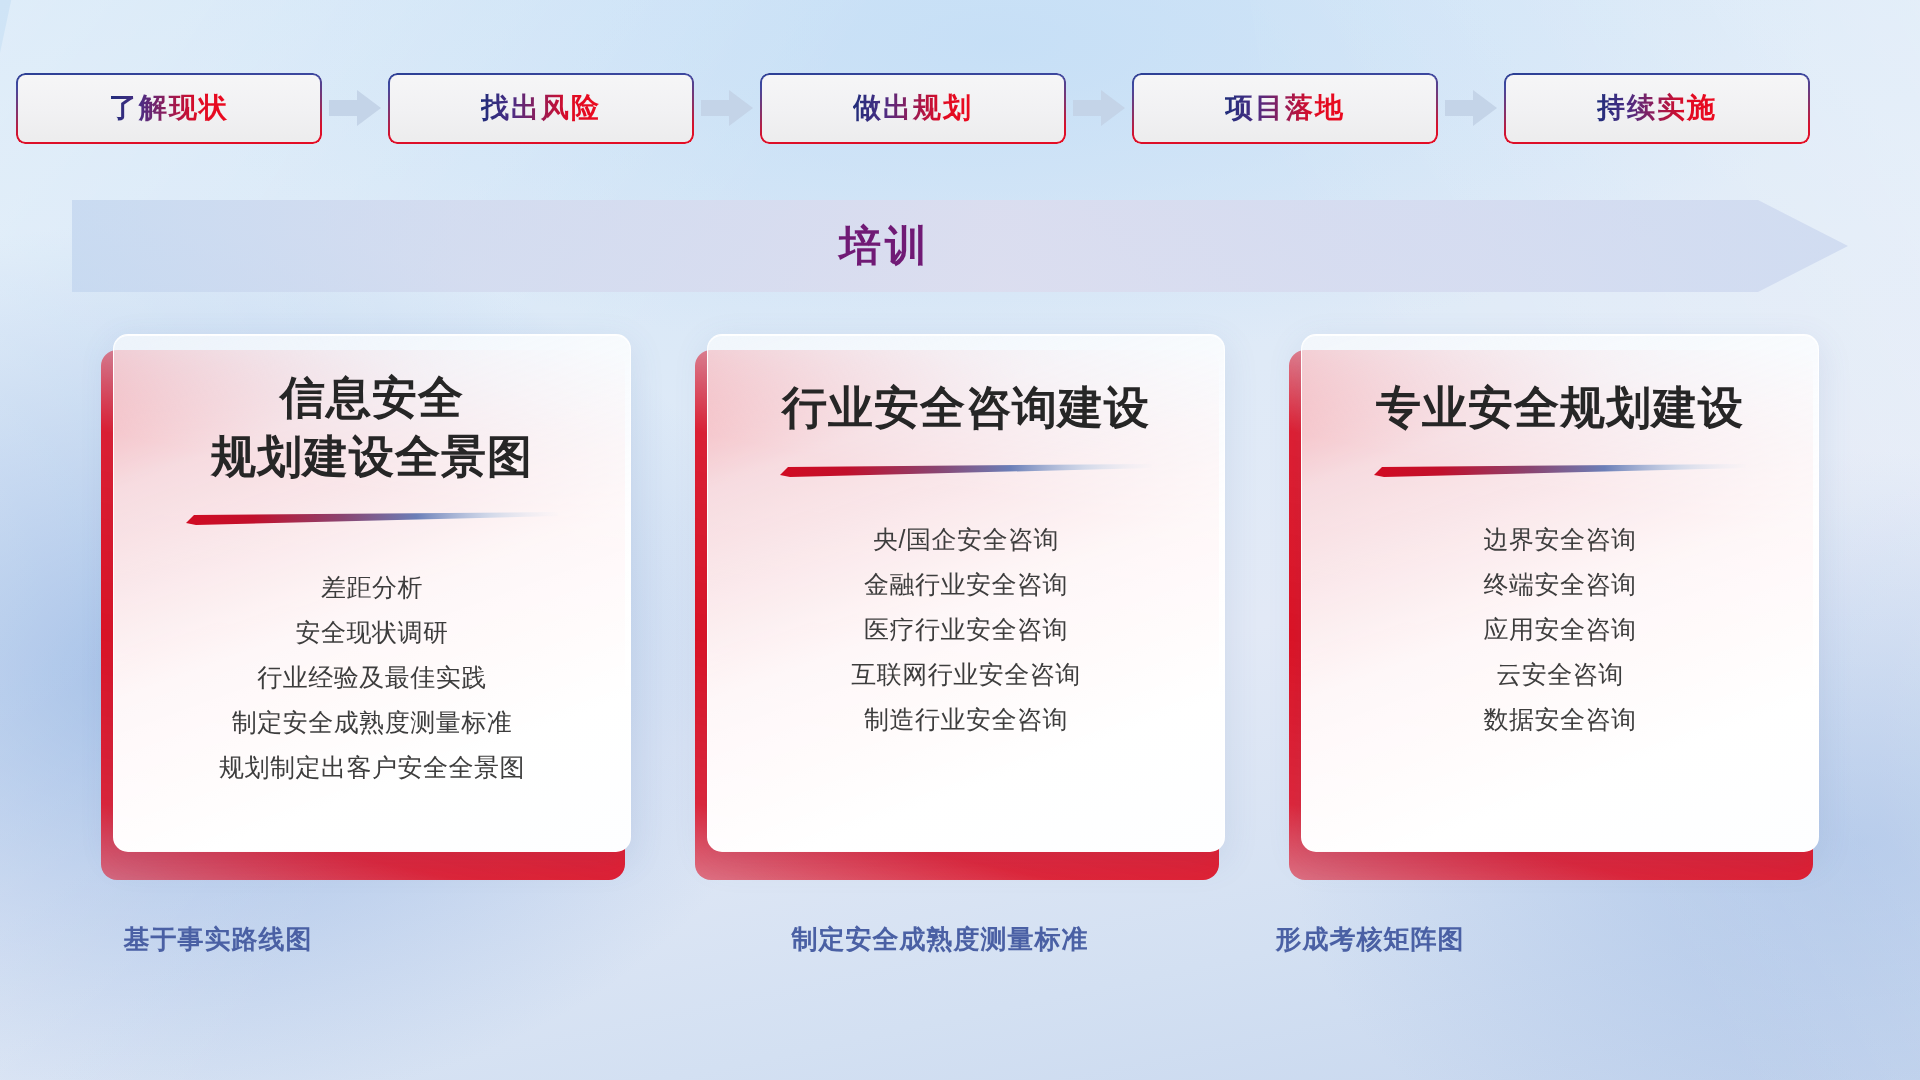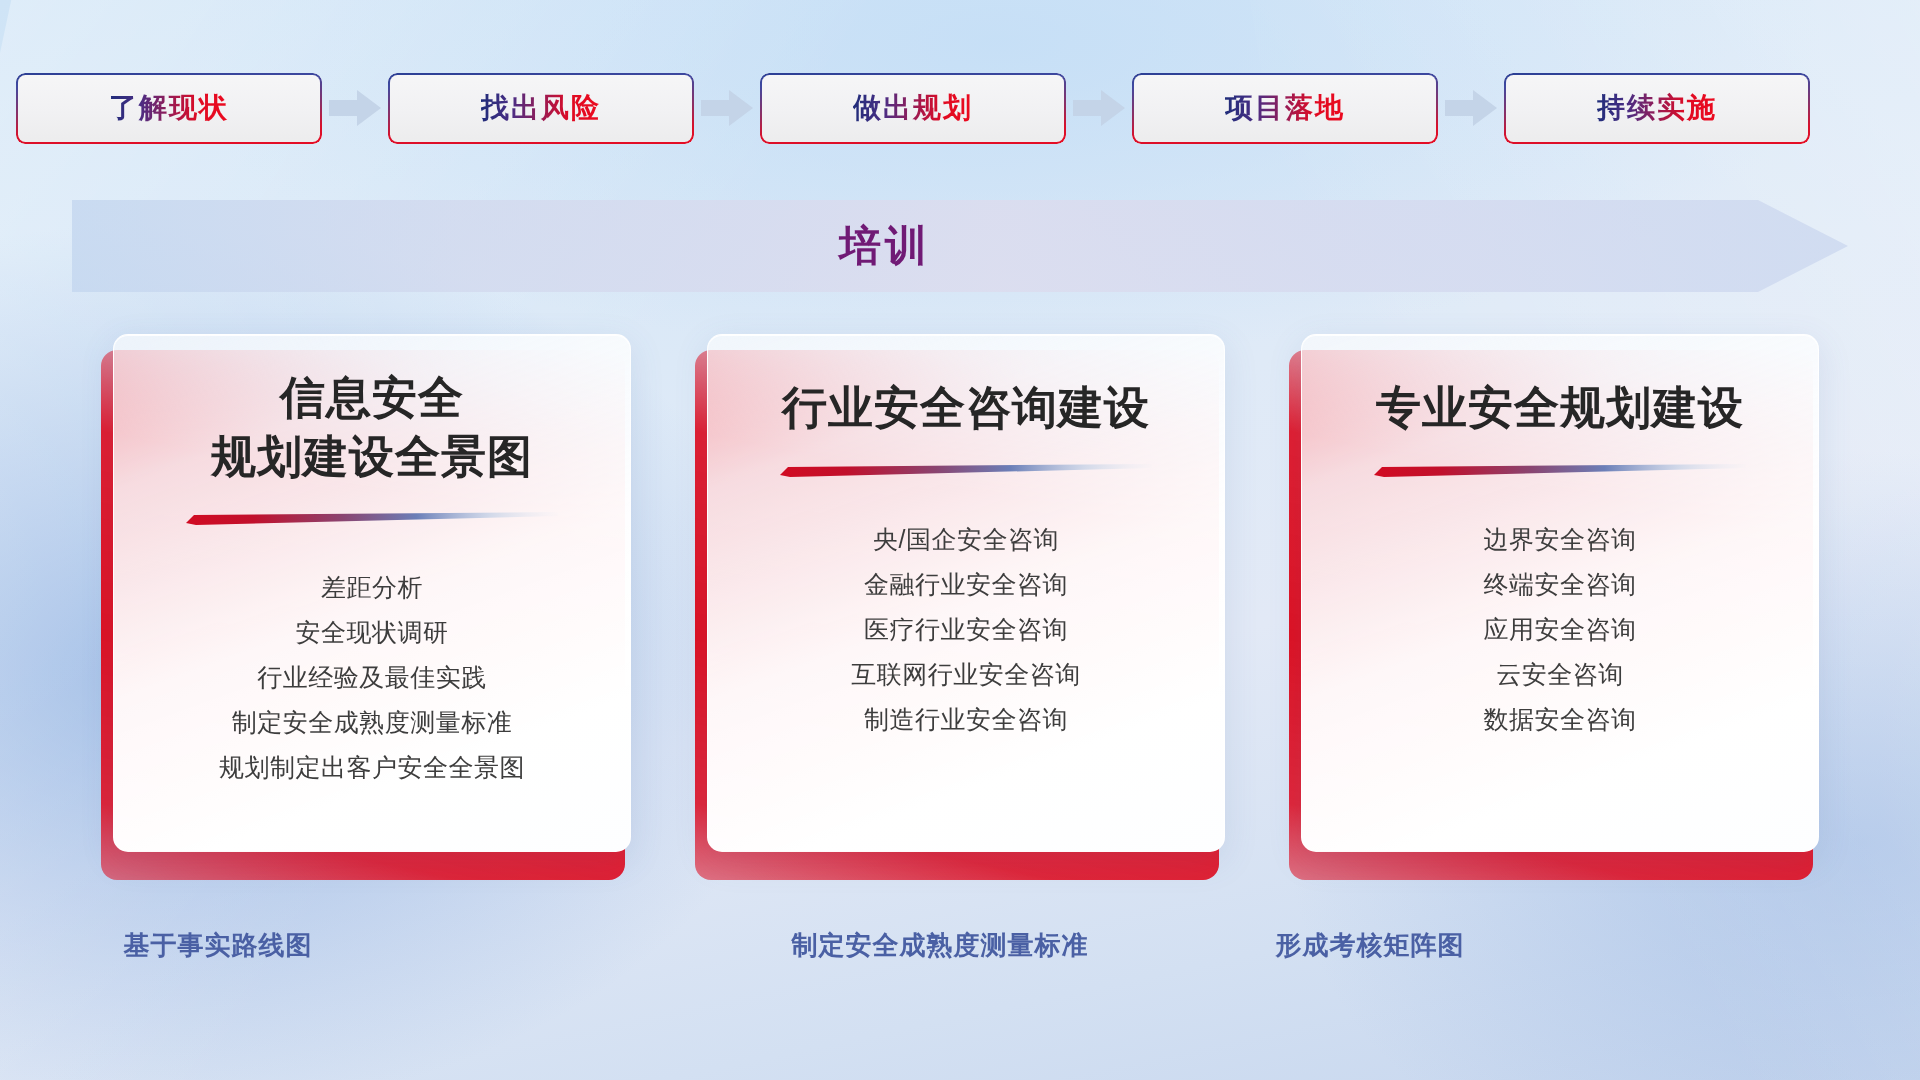--- a/index.html
+++ b/index.html
@@ -128,21 +128,21 @@
   .card-list li{
     font-size:25px; color:#3d3d3d; line-height:1; padding:10px 0;
     letter-spacing:0.5px;
   }
 
   
   .captions{
     position:absolute; left:0; top:912px; width:1920px; height:54px;
   }
   .caption{
-    position:absolute; top:6px; height:54px;
+    position:absolute; top:0; height:54px;
     display:flex; align-items:center; justify-content:center;
     font-size:26px; font-weight:700; color:#4a60a4; letter-spacing:1px;
     white-space:nowrap;
   }
   .cap-0{ left:88px;  width:260px; }
   .cap-1{ left:400px; width:280px; }
   .cap-2{ left:720px; width:440px; }
   .cap-3{ left:1200px;width:340px; }
 </style>
 </head>

